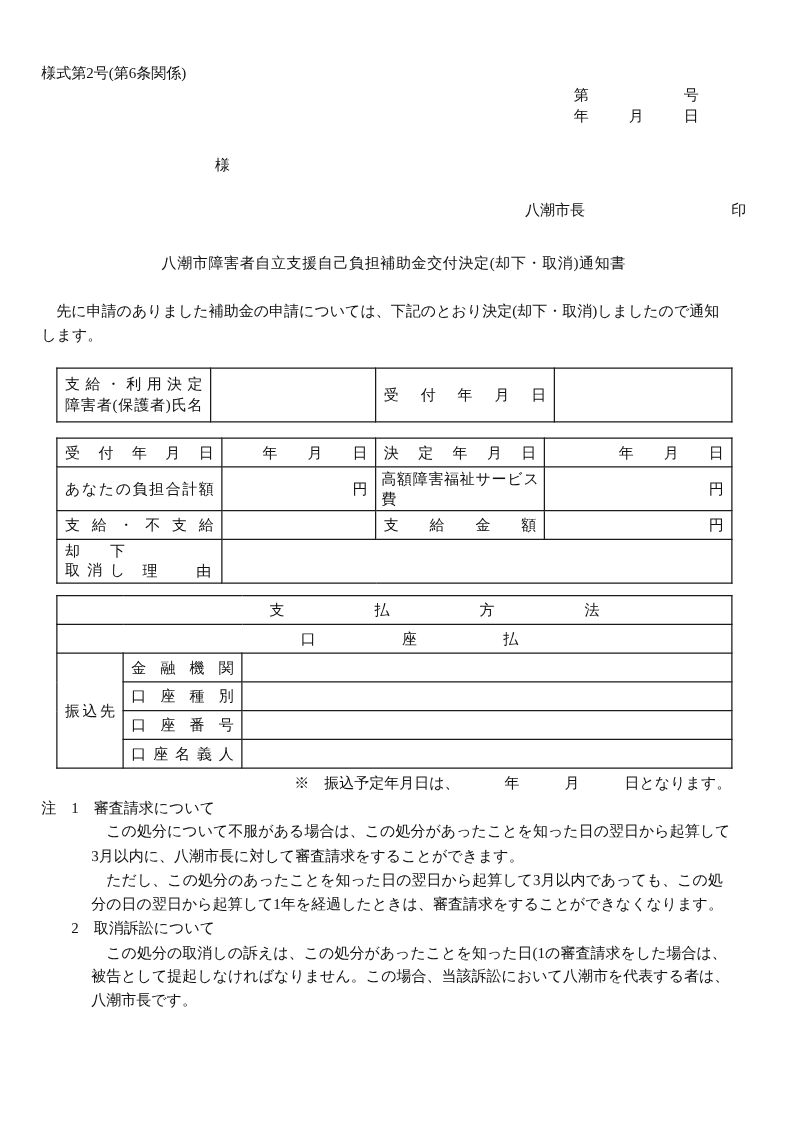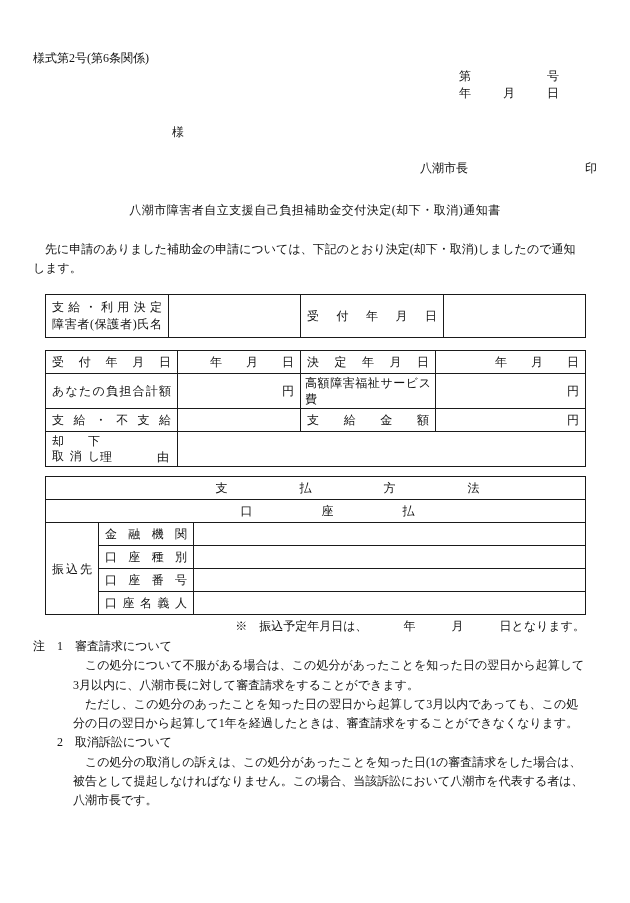--- a/index.html
+++ b/index.html
@@ -30,21 +30,21 @@
   .t3{margin-top:9px;}
   .jl{text-align:justify;text-align-last:justify;}
   .two-line div{line-height:17px;}
   .h40 td{height:40px;}
   .r22 td{height:20px;}
   .r34 td{height:32px;}
   .val-r{text-align:right;}
   .tight{padding:1px 4px;}
   .svc-val{padding-left:38px;}
   .reason-cell{padding:1px 8px 1px 6px;}
-  .reason-flex{display:flex;align-items:center;}
+  .reason-flex{display:flex;align-items:center;gap:14px;}
   .reason-left{width:48px;}
   .reason-left div{line-height:15px;}
   .reason-right{flex:1;margin-top:16px;}
   .pay-header{text-align:center;padding-left:70px;}
   .pay-method{letter-spacing:69px;padding-left:99px;white-space:nowrap;text-align:center;}
   .sched-note{width:540px;margin-left:12px;margin-top:3px;text-align:right;line-height:16px;}
   .notes{margin-top:3px;line-height:19.3px;}
   .i0{margin-left:0;}
   .i24{margin-left:24px;}
   .i40{margin-left:40px;}

